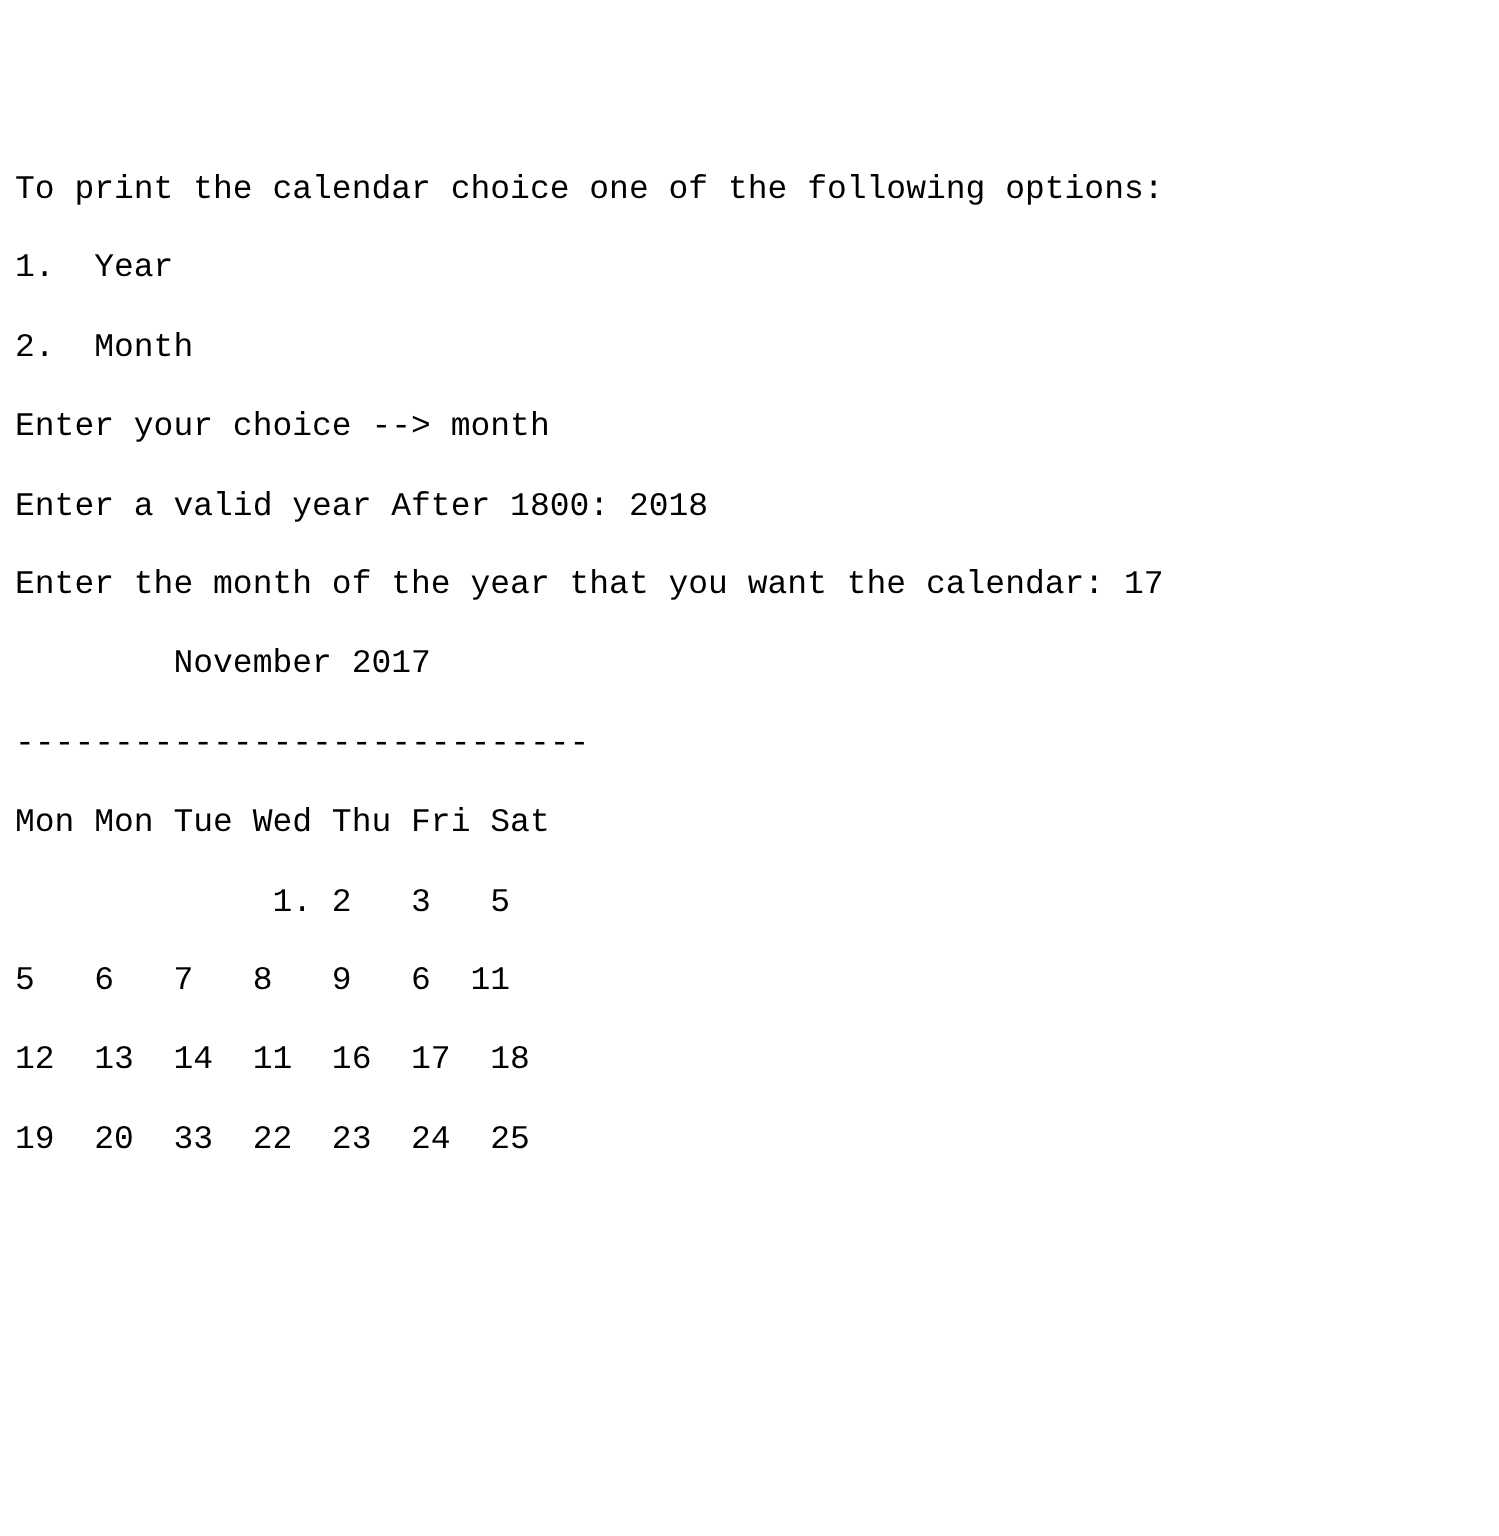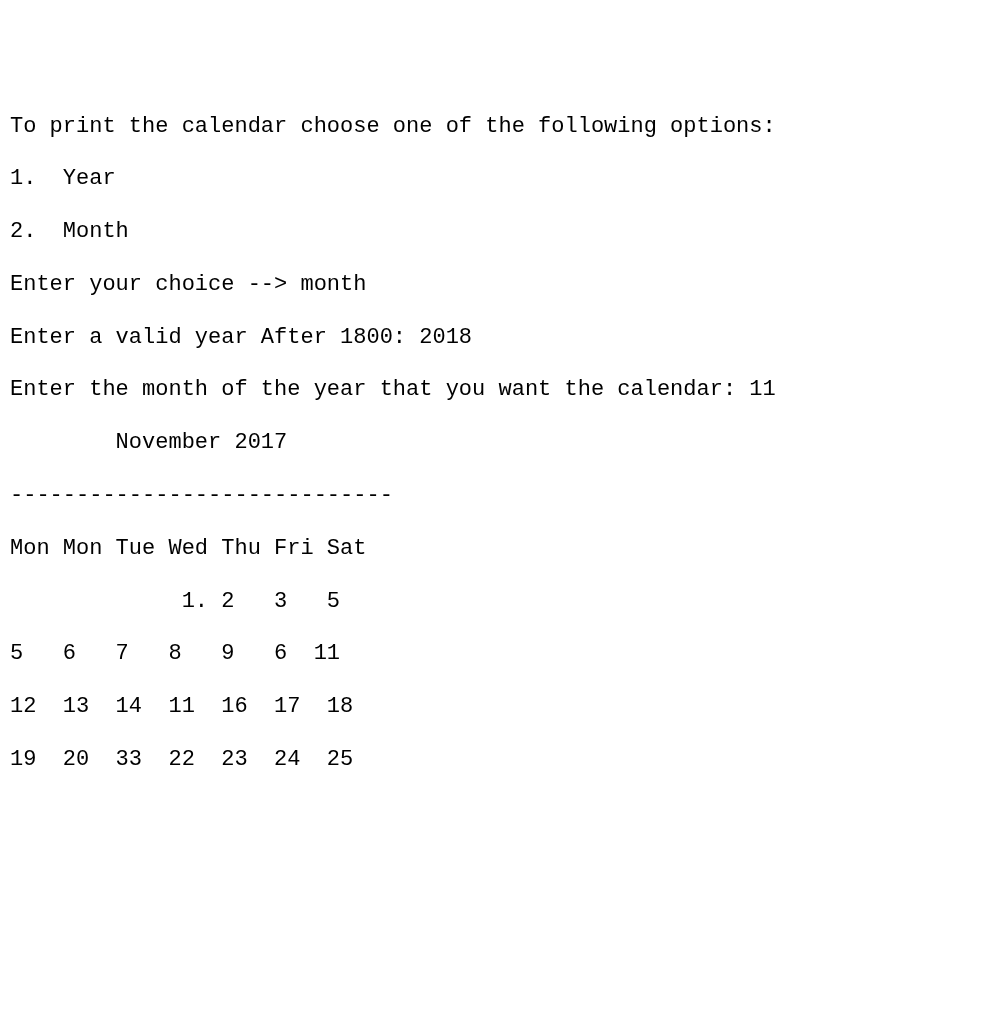--- a/index.html
+++ b/index.html
@@ -17,26 +17,26 @@
     }
     .line {
       display: block;
     }
   </style>
 </head>
 <body>
 
 
 
-<span class="line">To print the calendar choose one of the following options:</span>
+<span class="line">To print the calendar choice one of the following options:</span>
 <span class="line">1.  Year</span>
 <span class="line">2.  Month</span>
 <span class="line">Enter your choice --&gt; month</span>
 <span class="line">Enter a valid year After 1800: 2018</span>
-<span class="line">Enter the month of the year that you want the calendar: 11</span>
+<span class="line">Enter the month of the year that you want the calendar: 17</span>
 <span class="line">        November 2017</span>
 <span class="line">-----------------------------</span>
 <span class="line">Mon Mon Tue Wed Thu Fri Sat</span>
 <span class="line">             1. 2   3   5</span>
 <span class="line">5   6   7   8   9   6  11</span>
 <span class="line">12  13  14  11  16  17  18</span>
 <span class="line">19  20  33  22  23  24  25</span>
 <div class="gap-top"></div>
 
 

